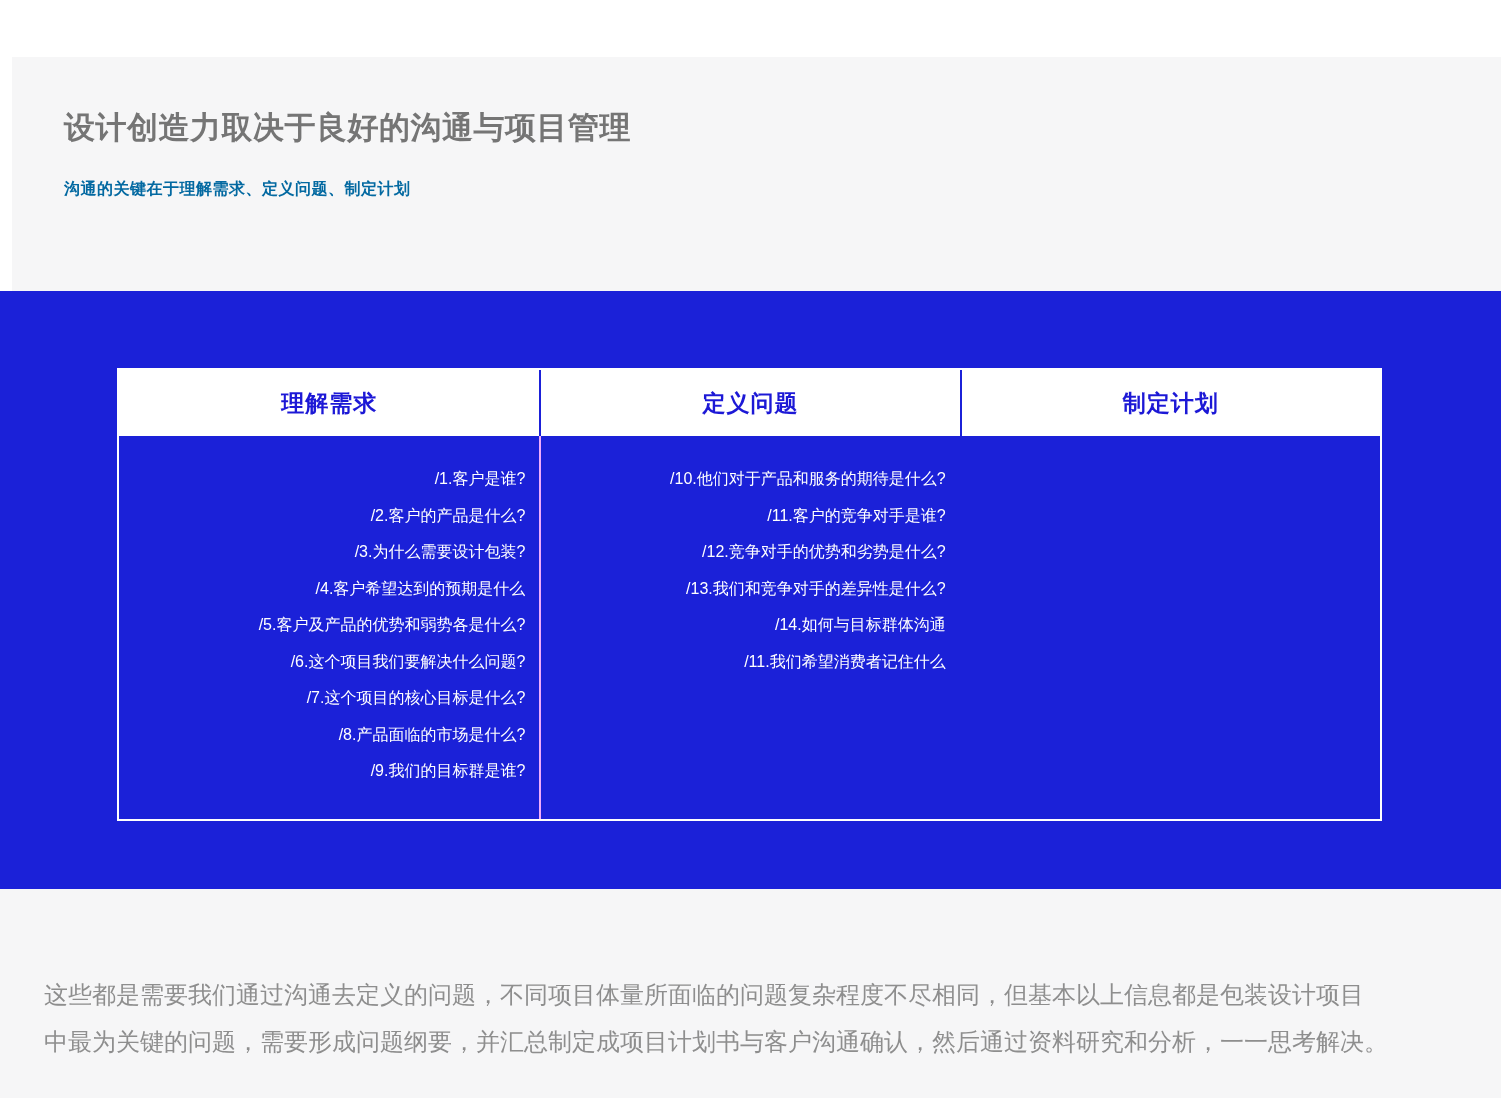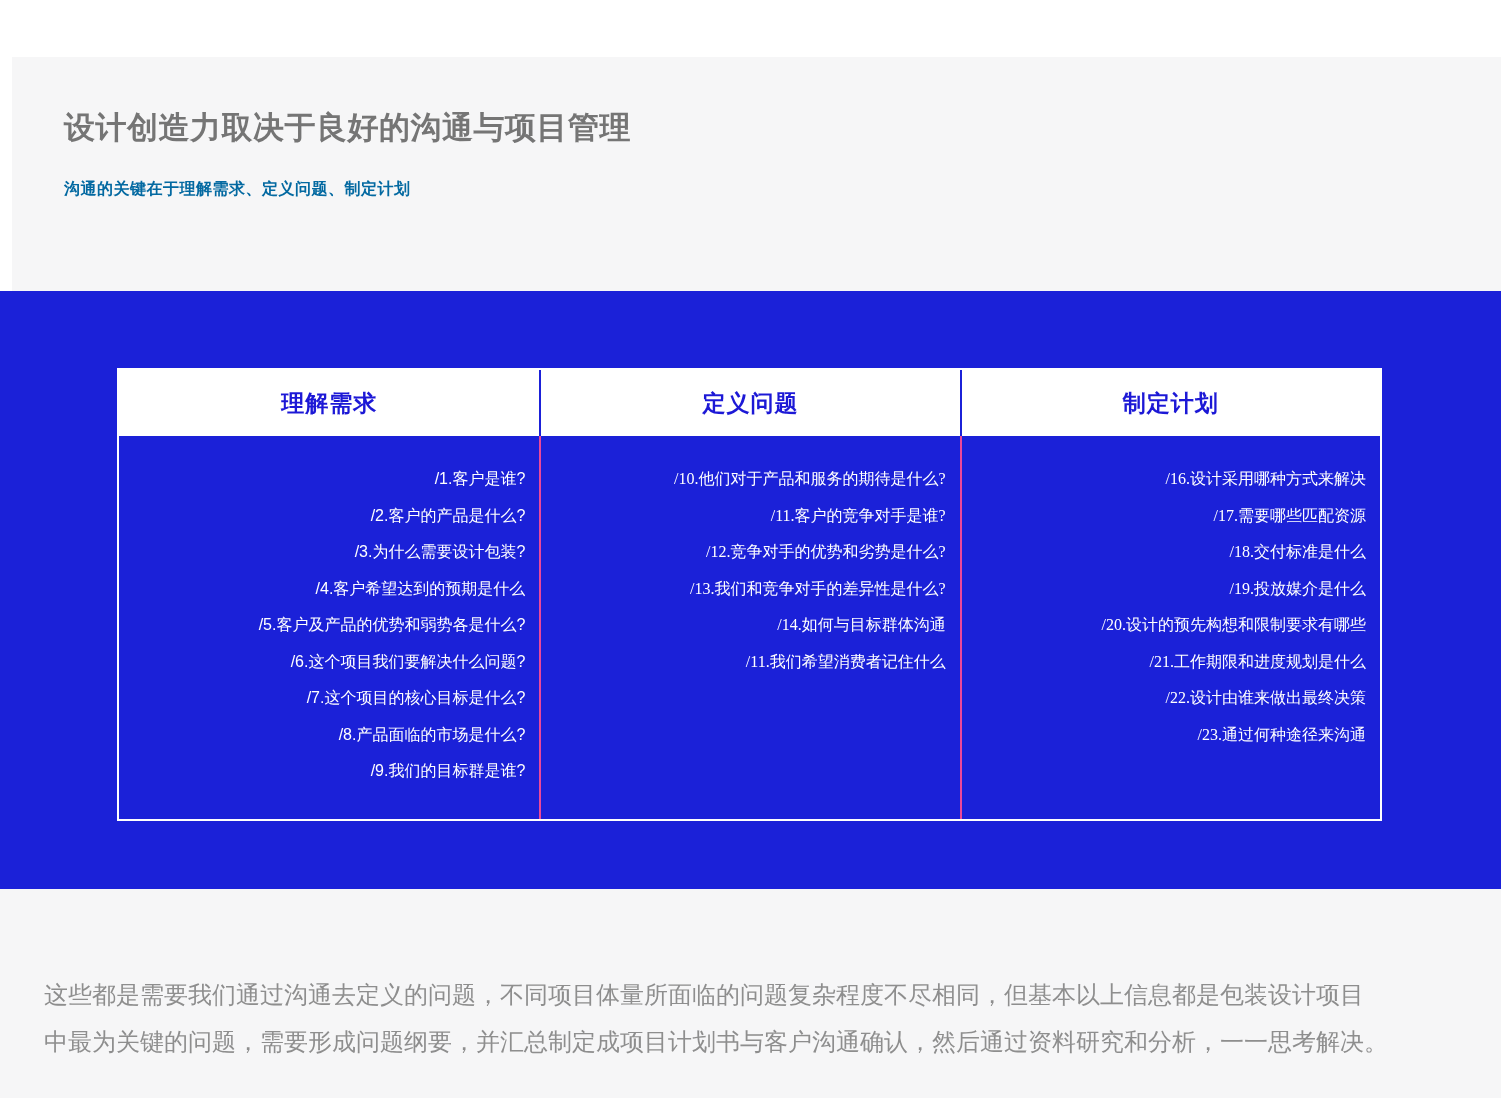--- a/index.html
+++ b/index.html
@@ -79,21 +79,21 @@
   .qbody {
     flex: 1 1 auto;
     background: #1b21d8;
     color: #ffffff;
     box-sizing: border-box;
     padding: 25px 14px 0 34px;
     font-size: 16px;
     line-height: 36.5px;
   }
   .qcol + .qcol .qhead { border-left: 2px solid #1b21d8; }
-  .qcol + .qcol .qbody { border-left: 2px solid #ec4899; font-family: Liberation Serif, serif; }
+  .qcol + .qcol .qbody { border-left: 2px solid #f0abfc; }
   .qitem { white-space: nowrap; }
   
   .footer-band {
     position: absolute;
     top: 889px; left: 0;
     width: 100%; height: 209px;
     background: #f6f6f7;
     box-sizing: border-box;
     padding: 82px 40px 0 44px;
   }
@@ -140,30 +140,20 @@
           <div class="qitem">/11.客户的竞争对手是谁?</div>
           <div class="qitem">/12.竞争对手的优势和劣势是什么?</div>
           <div class="qitem">/13.我们和竞争对手的差异性是什么?</div>
           <div class="qitem">/14.如何与目标群体沟通</div>
           <div class="qitem">/11.我们希望消费者记住什么</div>
         </div>
       </div>
 
       <div class="qcol">
         <div class="qhead">制定计划</div>
-        <div class="qbody">
-          <div class="qitem">/16.设计采用哪种方式来解决</div>
-          <div class="qitem">/17.需要哪些匹配资源</div>
-          <div class="qitem">/18.交付标准是什么</div>
-          <div class="qitem">/19.投放媒介是什么</div>
-          <div class="qitem">/20.设计的预先构想和限制要求有哪些</div>
-          <div class="qitem">/21.工作期限和进度规划是什么</div>
-          <div class="qitem">/22.设计由谁来做出最终决策</div>
-          <div class="qitem">/23.通过何种途径来沟通</div>
-        </div>
       </div>
 
     </div>
   </section>
 
   <section class="footer-band">
     <p style="margin:0;">
       <span class="footer-line">这些都是需要我们通过沟通去定义的问题，不同项目体量所面临的问题复杂程度不尽相同，但基本以上信息都是包装设计项目</span>
       <span class="footer-line">中最为关键的问题，需要形成问题纲要，并汇总制定成项目计划书与客户沟通确认，然后通过资料研究和分析，一一思考解决。</span>
     </p>

